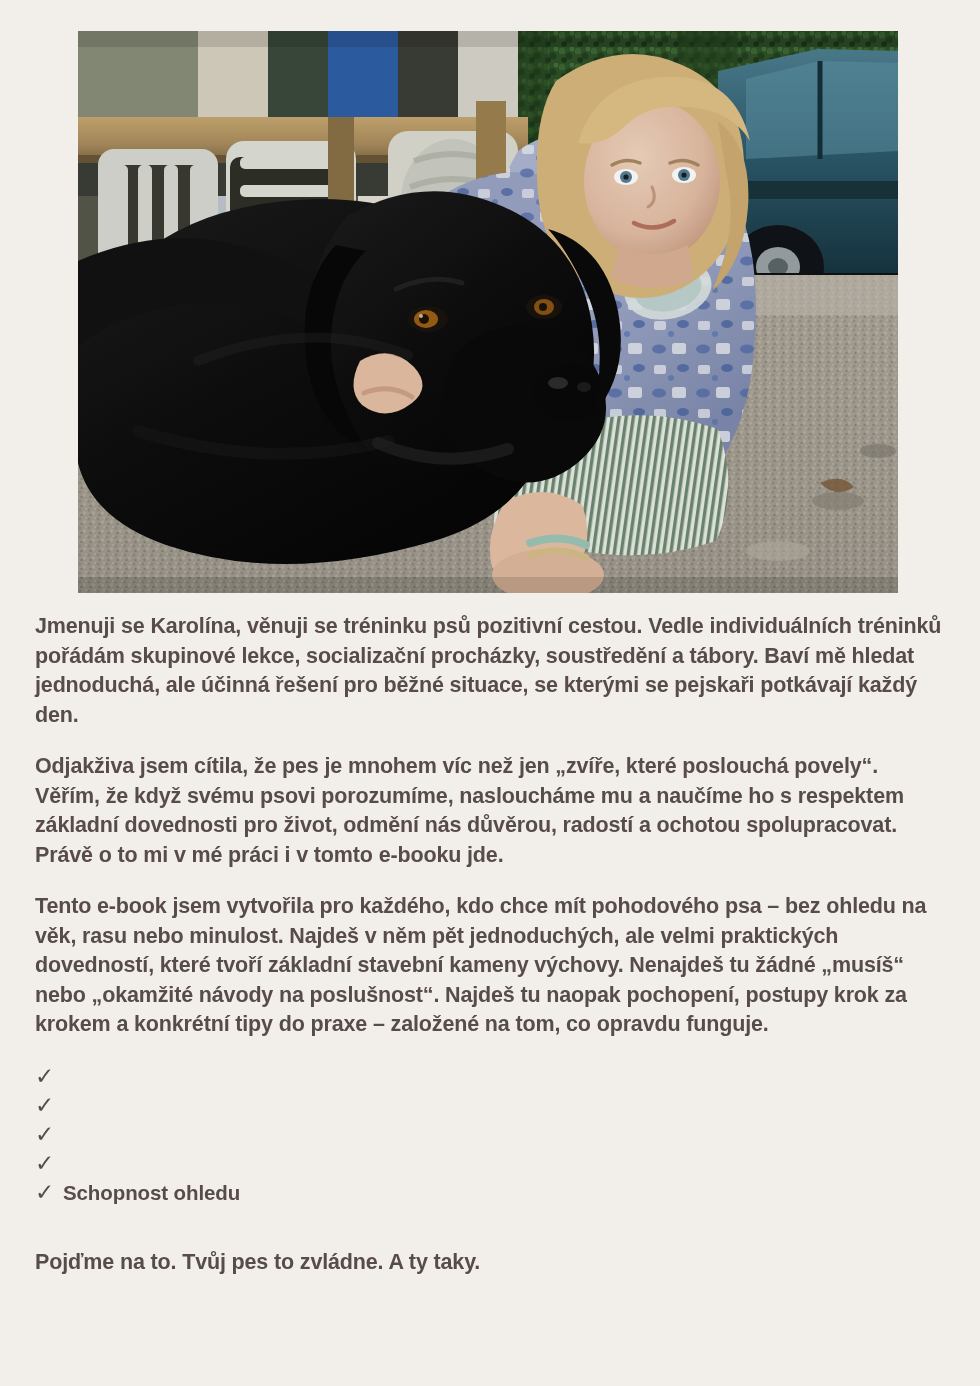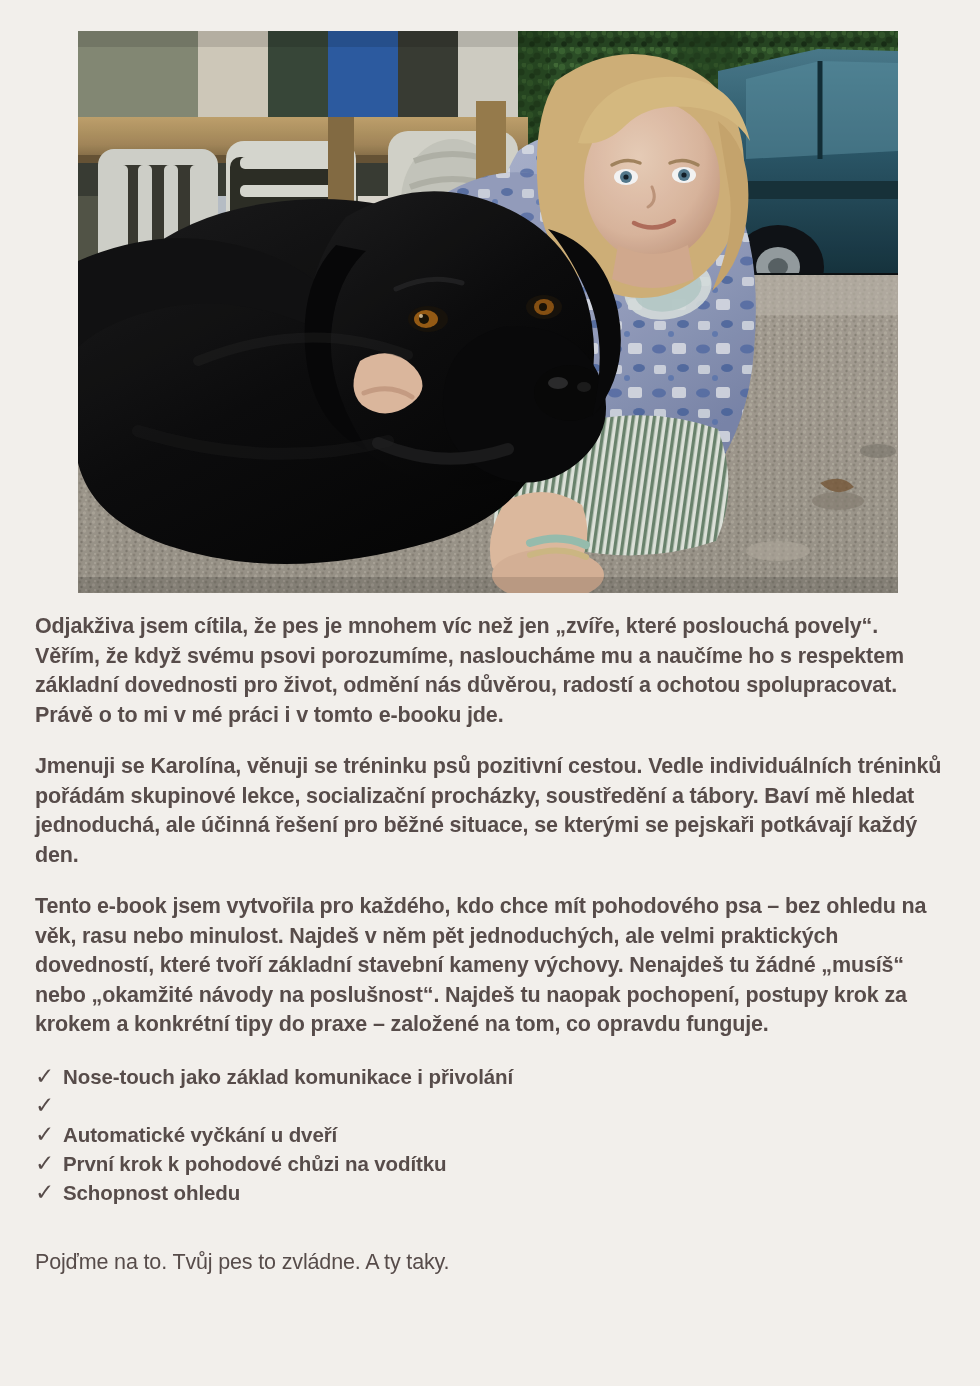--- a/index.html
+++ b/index.html
@@ -77,21 +77,21 @@
     font-size: 23px;
     font-weight: normal;
     color: #574c4a;
     line-height: 29px;
   }
   .check-label { display: inline-block; }
 
   .closing {
     color: #574c4a;
     font-size: 21.5px;
-    font-weight: normal;
+    font-weight: bold;
     line-height: 29.5px;
     letter-spacing: -0.15px;
     margin: 41px 0 0 0;
   }
 </style>
 </head>
 <body>
 
 <div class="page">
 
@@ -312,41 +312,38 @@
 
         <rect x="0" y="0" width="820" height="562" fill="#000" opacity="0.05"></rect>
         <rect x="0" y="0" width="820" height="16" fill="#000" opacity="0.12"></rect>
         <rect x="0" y="546" width="820" height="16" fill="#000" opacity="0.12"></rect>
       </g>
     </svg>
   </div>
 
   <div class="content">
 
+    <p class="para">Jmenuji se Karolína, věnuji se tréninku psů pozitivní cestou. Vedle individuálních tréninků pořádám skupinové lekce, socializační procházky, soustředění a tábory. Baví mě hledat jednoduchá, ale účinná řešení pro běžné situace, se kterými se pejskaři potkávají každý den.</p>
+
     <p class="para">Odjakživa jsem cítila, že pes je mnohem víc než jen „zvíře, které poslouchá povely“. Věřím, že když svému psovi porozumíme, nasloucháme mu a naučíme ho s respektem základní dovednosti pro život, odmění nás důvěrou, radostí a ochotou spolupracovat. Právě o to mi v mé práci i v tomto e-booku jde.</p>
 
-    <p class="para">Jmenuji se Karolína, věnuji se tréninku psů pozitivní cestou. Vedle individuálních tréninků pořádám skupinové lekce, socializační procházky, soustředění a tábory. Baví mě hledat jednoduchá, ale účinná řešení pro běžné situace, se kterými se pejskaři potkávají každý den.</p>
-
     <p class="para">Tento e-book jsem vytvořila pro každého, kdo chce mít pohodového psa – bez ohledu na věk, rasu nebo minulost. Najdeš v něm pět jednoduchých, ale velmi praktických dovedností, které tvoří základní stavební kameny výchovy. Nenajdeš tu žádné „musíš“ nebo „okamžité návody na poslušnost“. Najdeš tu naopak pochopení, postupy krok za krokem a konkrétní tipy do praxe – založené na tom, co opravdu funguje.</p>
 
     <ul class="checklist">
       <li class="check-item">
         <span class="check-mark">✓</span>
-        <span class="check-label">Nose-touch jako základ komunikace i přivolání</span>
-      </li>
-      <li class="check-item">
-        <span class="check-mark">✓</span>
-      </li>
-      <li class="check-item">
-        <span class="check-mark">✓</span>
-        <span class="check-label">Automatické vyčkání u dveří</span>
-      </li>
-      <li class="check-item">
-        <span class="check-mark">✓</span>
-        <span class="check-label">První krok k pohodové chůzi na vodítku</span>
+      </li>
+      <li class="check-item">
+        <span class="check-mark">✓</span>
+      </li>
+      <li class="check-item">
+        <span class="check-mark">✓</span>
+      </li>
+      <li class="check-item">
+        <span class="check-mark">✓</span>
       </li>
       <li class="check-item">
         <span class="check-mark">✓</span>
         <span class="check-label">Schopnost ohledu</span>
       </li>
     </ul>
 
     <p class="closing">Pojďme na to. Tvůj pes to zvládne. A ty taky.</p>
   </div>
 

